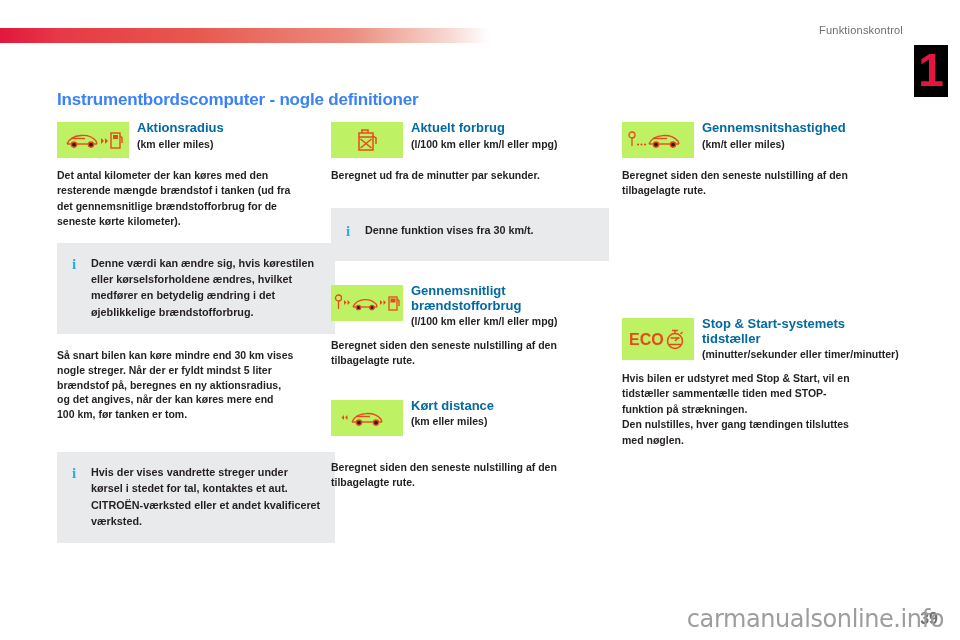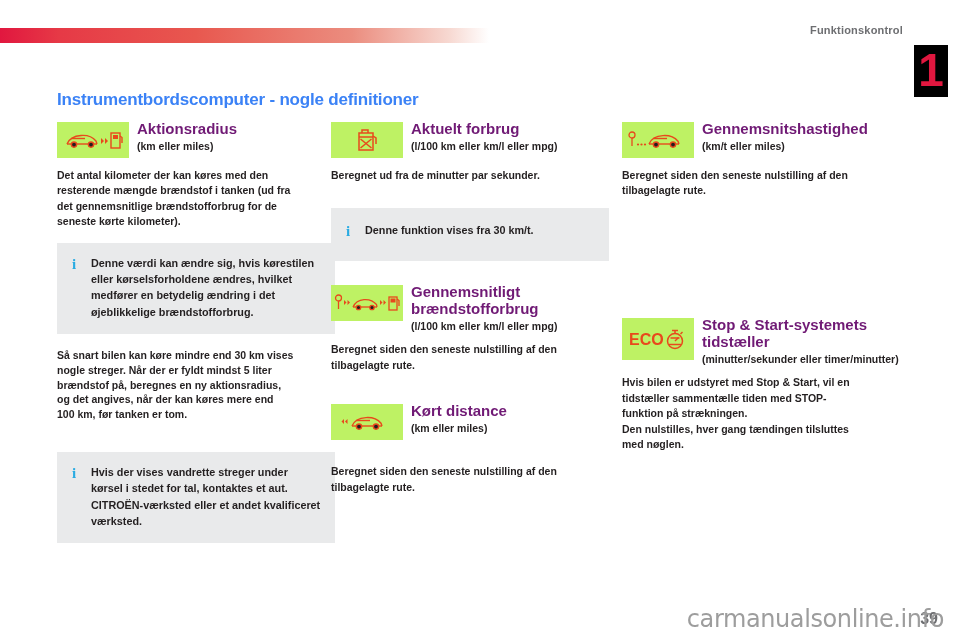--- a/index.html
+++ b/index.html
@@ -23,21 +23,21 @@
     left: 0;
     width: 489px;
     height: 15px;
     background: linear-gradient(to right, #e1173f 0%, #e63946 12%, #e8584f 40%, #eb8d7f 72%, #f7d9d2 92%, #ffffff 100%);
   }
   .chapter-title {
     position: absolute;
     top: 24px;
     right: 57px;
     font-size: 11px;
-    font-weight: bold;
+    font-weight: normal;
     color: #6d6e71;
     letter-spacing: 0.2px;
   }
   .chapter-tab {
     position: absolute;
     top: 45px;
     right: 12px;
     width: 34px;
     height: 52px;
     background: #000000;
@@ -93,23 +93,23 @@
     align-items: center;
     justify-content: center;
     margin-top: 2px;
   }
   .icon-box.eco { width: 72px; height: 42px; }
   .feature-titles {
     flex: 1 1 auto;
     padding-top: 1px;
   }
   .feature-title {
-    font-size: 15px;
-    font-weight: bold;
-    color: #701a75;
+    font-size: 13px;
+    font-weight: bold;
+    color: #0369a1;
     line-height: 1.12;
     margin: 0;
   }
   .feature-unit {
     font-size: 10.5px;
     font-weight: bold;
     color: #231f20;
     line-height: 1.2;
     margin-top: 2px;
   }

